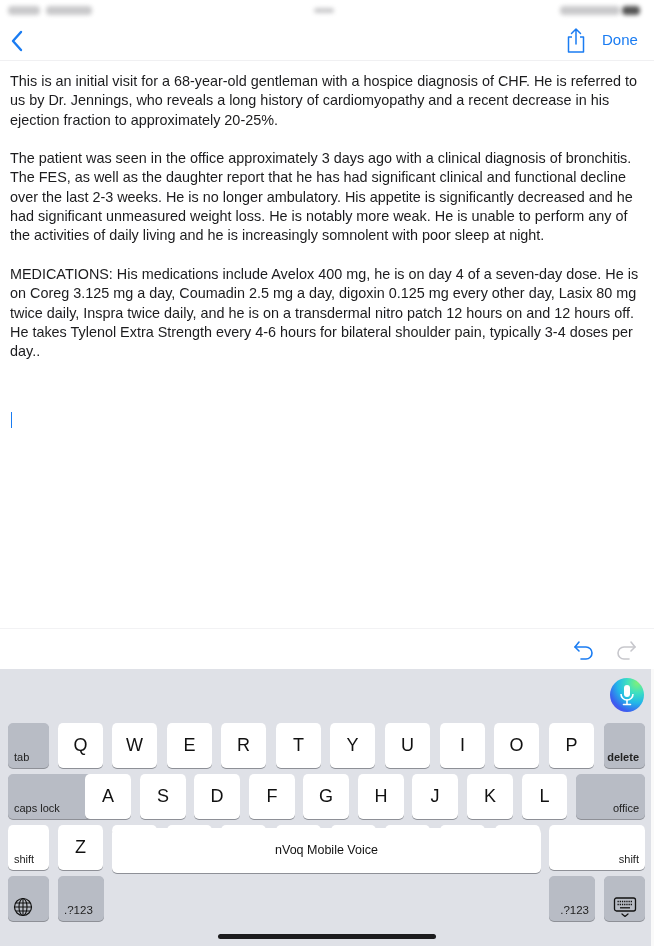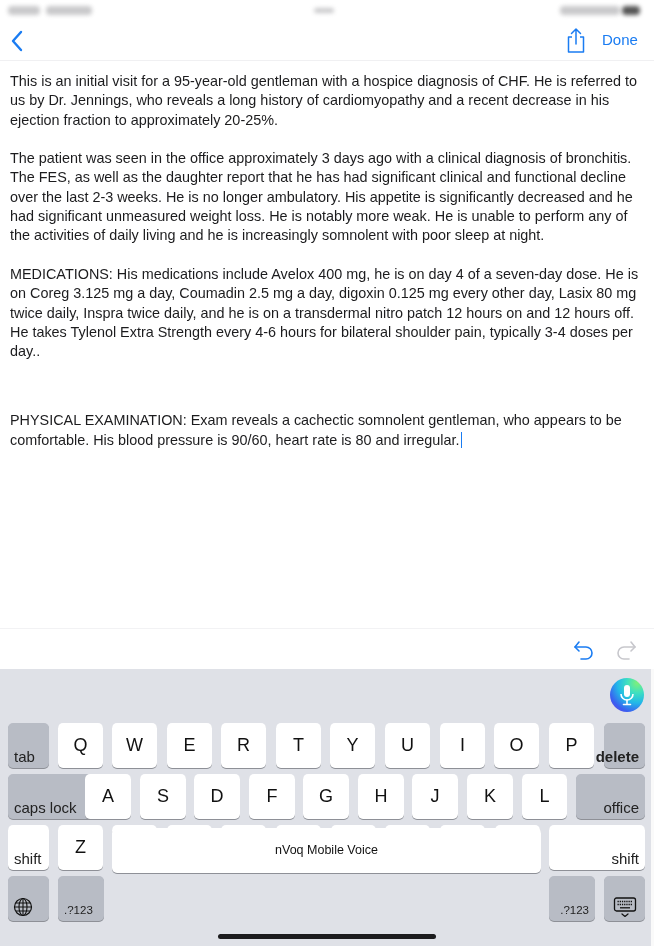--- a/index.html
+++ b/index.html
@@ -27,21 +27,21 @@
   .keyboard { position:absolute; left:0; top:669px; width:651px; height:277px; background:#dfe1e7; }
   .kb-stripe { position:absolute; left:651px; top:669px; width:3px; height:277px; background:#fafafa; }
   .mic-btn { position:absolute; left:610px; top:678px; width:34px; height:34px; border-radius:50%;
     background: radial-gradient(circle at 80% 15%, #7ef07a 0%, #3fe0c0 25%, #22b8e8 50%, #3a5ff0 75%, #7a38e0 100%);
     cursor:pointer; }
   .mic-btn svg { position:absolute; left:9px; top:6px; }
 
   .key { position:absolute; height:45px; background:#ffffff; border-radius:5px; box-shadow:0 1px 0 #8e9097;
     font-size:18px; color:#111; text-align:center; line-height:45px; cursor:pointer; }
   .key.func { background:#b8bcc5; }
-  .key .lbl-sm { position:absolute; font-size:15px; line-height:12px; color:#222; bottom:5px; }
+  .key .lbl-sm { position:absolute; font-size:11px; line-height:12px; color:#222; bottom:5px; }
   .key .lbl-sm.l { left:6px; }
   .key .lbl-sm.r { right:6px; }
   .key .punct-top { position:absolute; left:0; right:0; top:6px; font-size:14px; line-height:14px; }
   .key .punct-bot { position:absolute; left:0; right:0; top:26px; font-size:12px; line-height:12px; }
   .key.space { font-size:12.5px; line-height:45px; }
   .key .icon-wrap { position:absolute; left:0; right:0; bottom:4px; display:flex; justify-content:center; }
 
   .home-indicator { position:absolute; left:218px; top:934px; width:218px; height:5px; border-radius:3px; background:#1c1c1e; }
 </style>
 </head>
@@ -64,24 +64,24 @@
   <div class="share-btn">
     <svg width="24" height="30" viewBox="0 0 24 30">
       <path d="M8 11 H4.5 V26 H19.5 V11 H16" fill="none" stroke="#1a7cf2" stroke-width="1.5" stroke-linejoin="round"></path>
       <path d="M12 18 V3 M7.5 7.5 L12 3 L16.5 7.5" fill="none" stroke="#1a7cf2" stroke-width="1.5" stroke-linecap="round" stroke-linejoin="round"></path>
     </svg>
   </div>
   <div class="done-btn">Done</div>
 </div>
 
 <div class="editor">
-  <p>This is an initial visit for a 95-year-old gentleman with a hospice diagnosis of CHF. He is referred to us by Dr. Jennings, who reveals a long history of cardiomyopathy and a recent decrease in his ejection fraction to approximately 20-25%.</p>
+  <p>This is an initial visit for a 68-year-old gentleman with a hospice diagnosis of CHF. He is referred to us by Dr. Jennings, who reveals a long history of cardiomyopathy and a recent decrease in his ejection fraction to approximately 20-25%.</p>
   <p>The patient was seen in the office approximately 3 days ago with a clinical diagnosis of bronchitis. The FES, as well as the daughter report that he has had significant clinical and functional decline over the last 2-3 weeks. He is no longer ambulatory. His appetite is significantly decreased and he had significant unmeasured weight loss. He is notably more weak. He is unable to perform any of the activities of daily living and he is increasingly somnolent with poor sleep at night.</p>
   <p class="gap2">MEDICATIONS: His medications include Avelox 400 mg, he is on day 4 of a seven-day dose. He is on Coreg 3.125 mg a day, Coumadin 2.5 mg a day, digoxin 0.125 mg every other day, Lasix 80 mg twice daily, Inspra twice daily, and he is on a transdermal nitro patch 12 hours on and 12 hours off. He takes Tylenol Extra Strength every 4-6 hours for bilateral shoulder pain, typically 3-4 doses per day..</p>
-  <p><span>PHYSICAL EXAMINATION: Exam reveals a cachectic somnolent gentleman, who appears to be comfortable. His blood pressure is 90/60, heart rate is 80 and irregular.</span><span class="caret"></span></p>
+  <p><span class="caret"></span></p>
 </div>
 
 <div class="undo-bar">
   <div class="undo-btn">
     <svg width="24" height="22" viewBox="0 0 24 22">
       <path d="M7 3 L3 8 L7 12" fill="none" stroke="#1a7cf2" stroke-width="1.6" stroke-linecap="round" stroke-linejoin="round"></path>
       <path d="M3 8 H14 A6 6 0 0 1 14 20 H9" fill="none" stroke="#1a7cf2" stroke-width="1.6" stroke-linecap="round"></path>
     </svg>
   </div>
   <div class="redo-btn">

